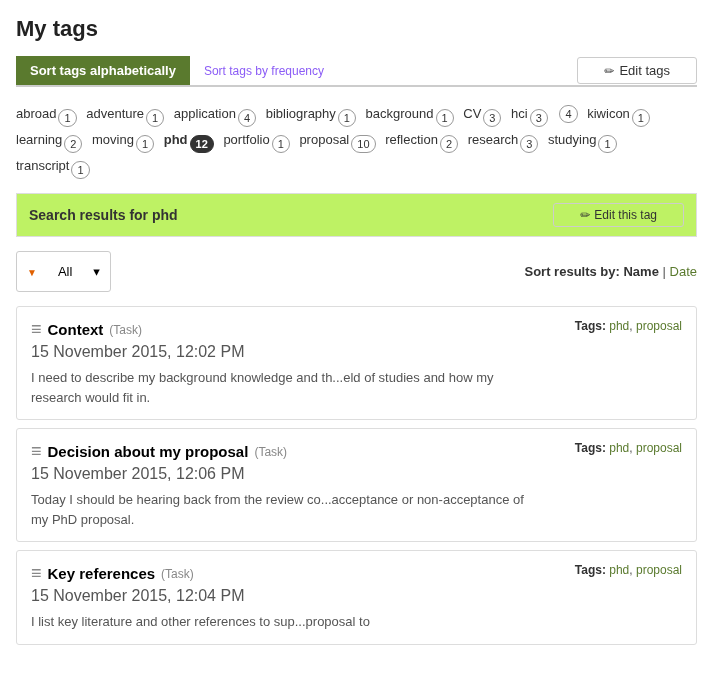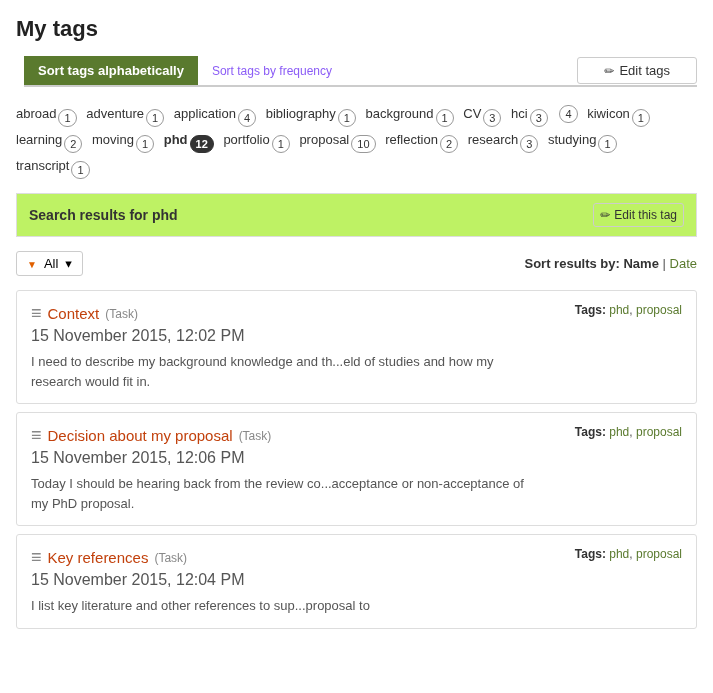--- a/index.html
+++ b/index.html
@@ -17,21 +17,20 @@
       font-weight: bold;
       margin-bottom: 14px;
       color: #222;
     }
     .sort-bar {
       display: flex;
       align-items: center;
       margin-bottom: 14px;
       border-bottom: 2px solid #ccc;
       padding-bottom: 0;
-      margin-left: 8px;
     }
     .sort-btn-active {
       background: #5a7a2e;
       color: #fff;
       border: none;
       padding: 7px 14px;
       cursor: pointer;
       font-size: 13px;
       font-weight: bold;
     }
@@ -102,45 +101,45 @@
       color: #555;
     }
     .search-header-text span {
       color: #333;
       font-weight: bold;
     }
     .edit-this-tag-btn {
       background: none;
       border: 1px solid #ccc;
       border-radius: 3px;
-      padding: 4px 6px;
+      padding: 4px 26px;
       color: #333;
       cursor: pointer;
       font-size: 12px;
       display: flex;
       align-items: center;
       gap: 4px;
     }
     .filter-sort-bar {
       display: flex;
       align-items: center;
       justify-content: space-between;
       margin-bottom: 10px;
       padding: 4px 0;
     }
     .filter-btn {
       background: #fff;
       border: 1px solid #ccc;
       border-radius: 3px;
-      padding: 4px 10px;
+      padding: 12px 10px;
       cursor: pointer;
       font-size: 13px;
       display: flex;
       align-items: flex-start;
-      gap: 7px;
+      gap: 21px;
     }
     .sort-results {
       font-size: 13px;
       color: #555;
     }
     .sort-results strong {
       color: #333;
     }
     .sort-link-active {
       color: #333;
@@ -164,23 +163,23 @@
       flex: 1;
       padding-right: 20px;
     }
     .result-title {
       display: flex;
       align-items: center;
       gap: 6px;
       margin-bottom: 3px;
     }
     .result-title a {
-      color: #c2410c;
+      color: #000000;
       font-size: 15px;
-      font-weight: normal;
+      font-weight: bold;
       text-decoration: none;
     }
     .result-title .type {
       color: #888;
       font-size: 12px;
     }
     .result-date {
       font-size: 16px;
       color: #555;
       margin-bottom: 7px;

